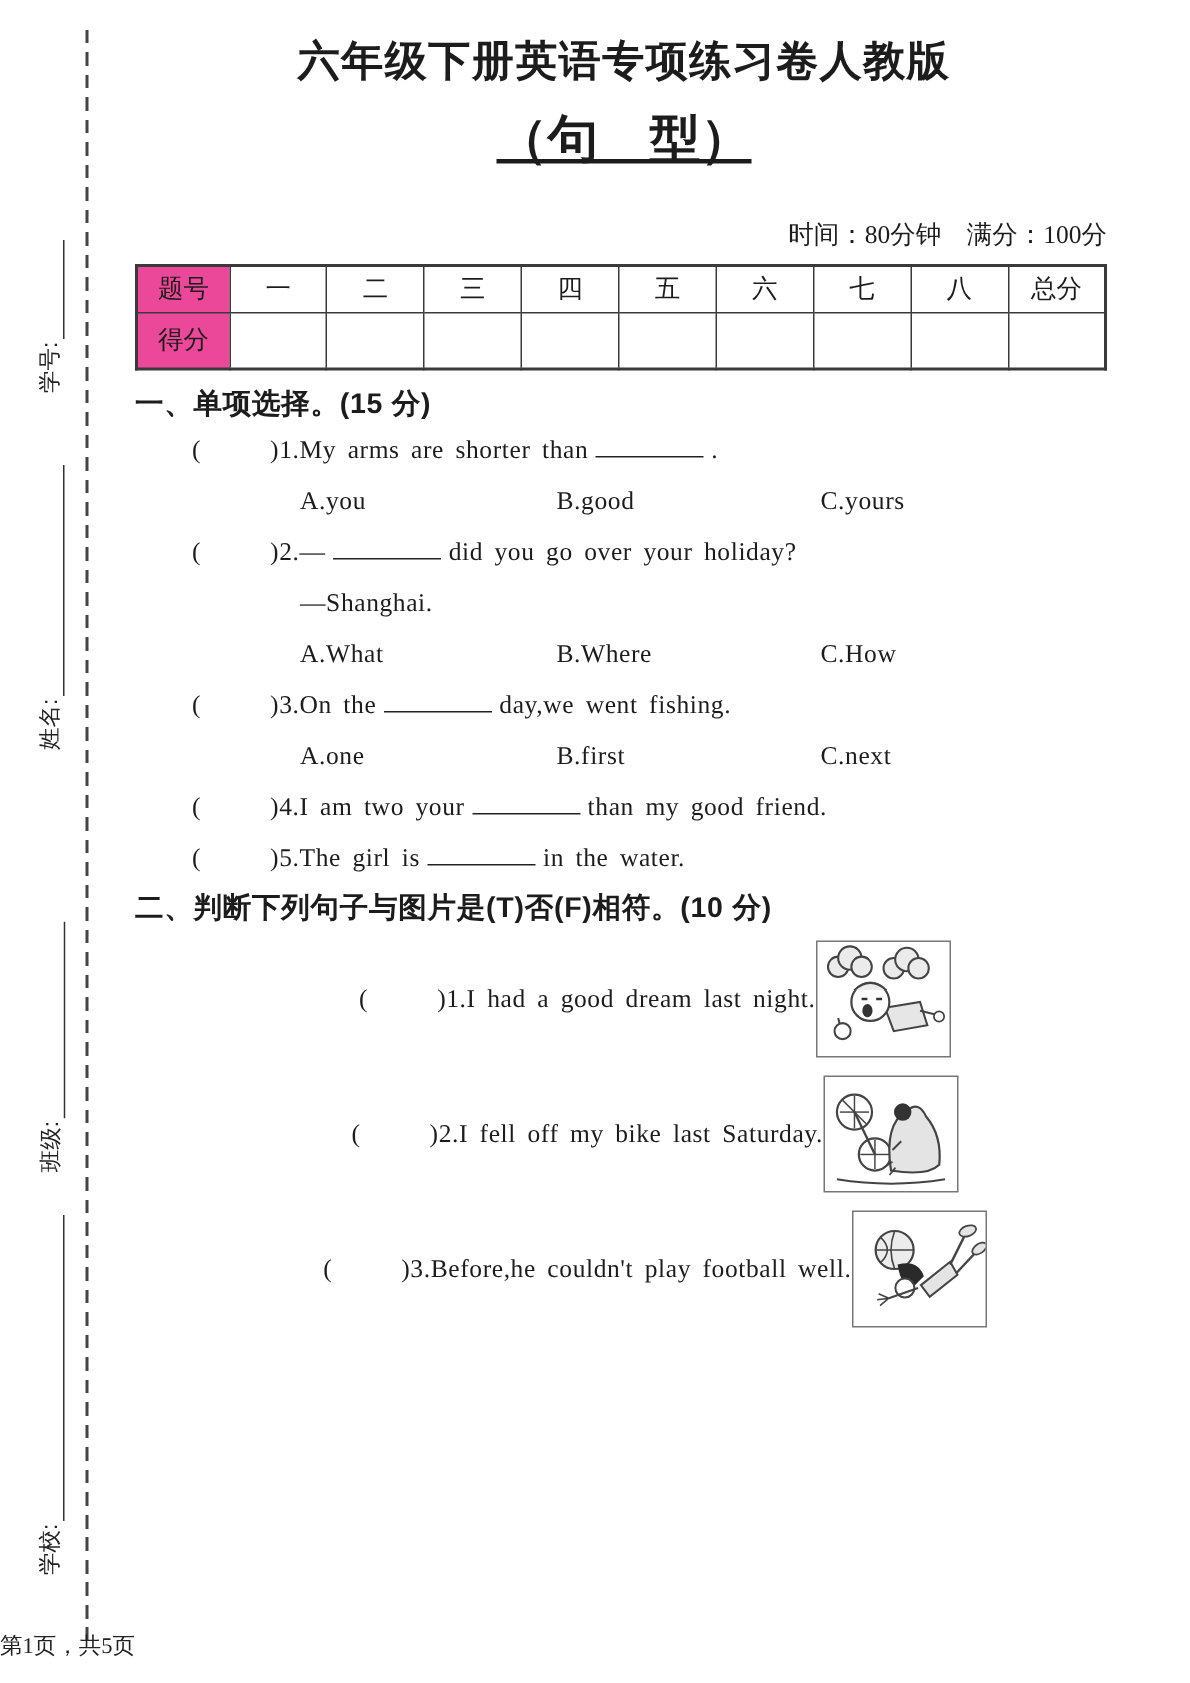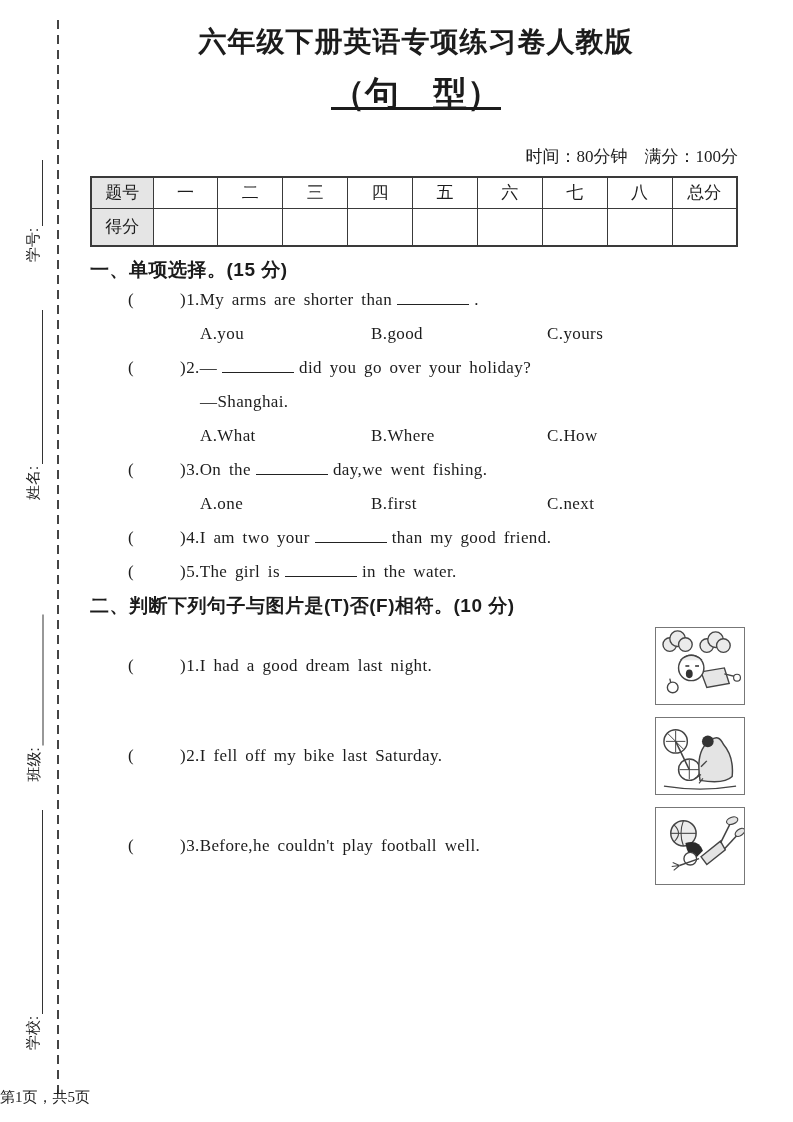--- a/index.html
+++ b/index.html
@@ -54,21 +54,21 @@
   table.score-table {
     width:648px; border-collapse:collapse; table-layout:fixed;
     margin-top:7px; font-size:17px; font-weight:normal;
   }
   table.score-table th, table.score-table td {
     border:1px solid #3a3a3a; text-align:center; font-weight:normal; padding:0;
   }
   table.score-table { border:2px solid #3a3a3a; }
   tr.row-timu  th { height:30px; }
   tr.row-defen th, tr.row-defen td { height:36px; }
-  th.label-cell { background:#e5e5e5; }
+  th.label-cell { background:#ec4899; }
 
   
   .section-heading {
     margin-top:10px;
     font-family:"Liberation Sans", sans-serif;
     font-weight:bold; font-size:19px; line-height:26px;
     letter-spacing:0.5px;
   }
   #section2-heading { margin-top:4px; }
 
@@ -84,21 +84,21 @@
     display:inline-block; width:72px; height:1em;
     border-bottom:1.5px solid #222;
     margin:0 5px; vertical-align:baseline;
   }
   .opt-a { display:inline-block; width:171px; }
   .opt-b { display:inline-block; width:176px; }
   .opt-c { display:inline-block; }
 
   
   .tf-row {
-    display:flex; justify-content:space-between; align-items:center;
+    display:flex; justify-content:center; align-items:center;
     margin-top:12px; height:78px;
   }
   .tf-row.first { margin-top:8px; }
   .tf-text { font-size:17px; letter-spacing:0.4px; word-spacing:3px; padding-left:38px; white-space:nowrap; }
   .pic-box {
     width:90px; height:78px; flex:0 0 90px;
     border:1px solid #777; background:#fff; box-sizing:border-box;
     display:flex; align-items:center; justify-content:center; margin-right:-3px;
   }
 

